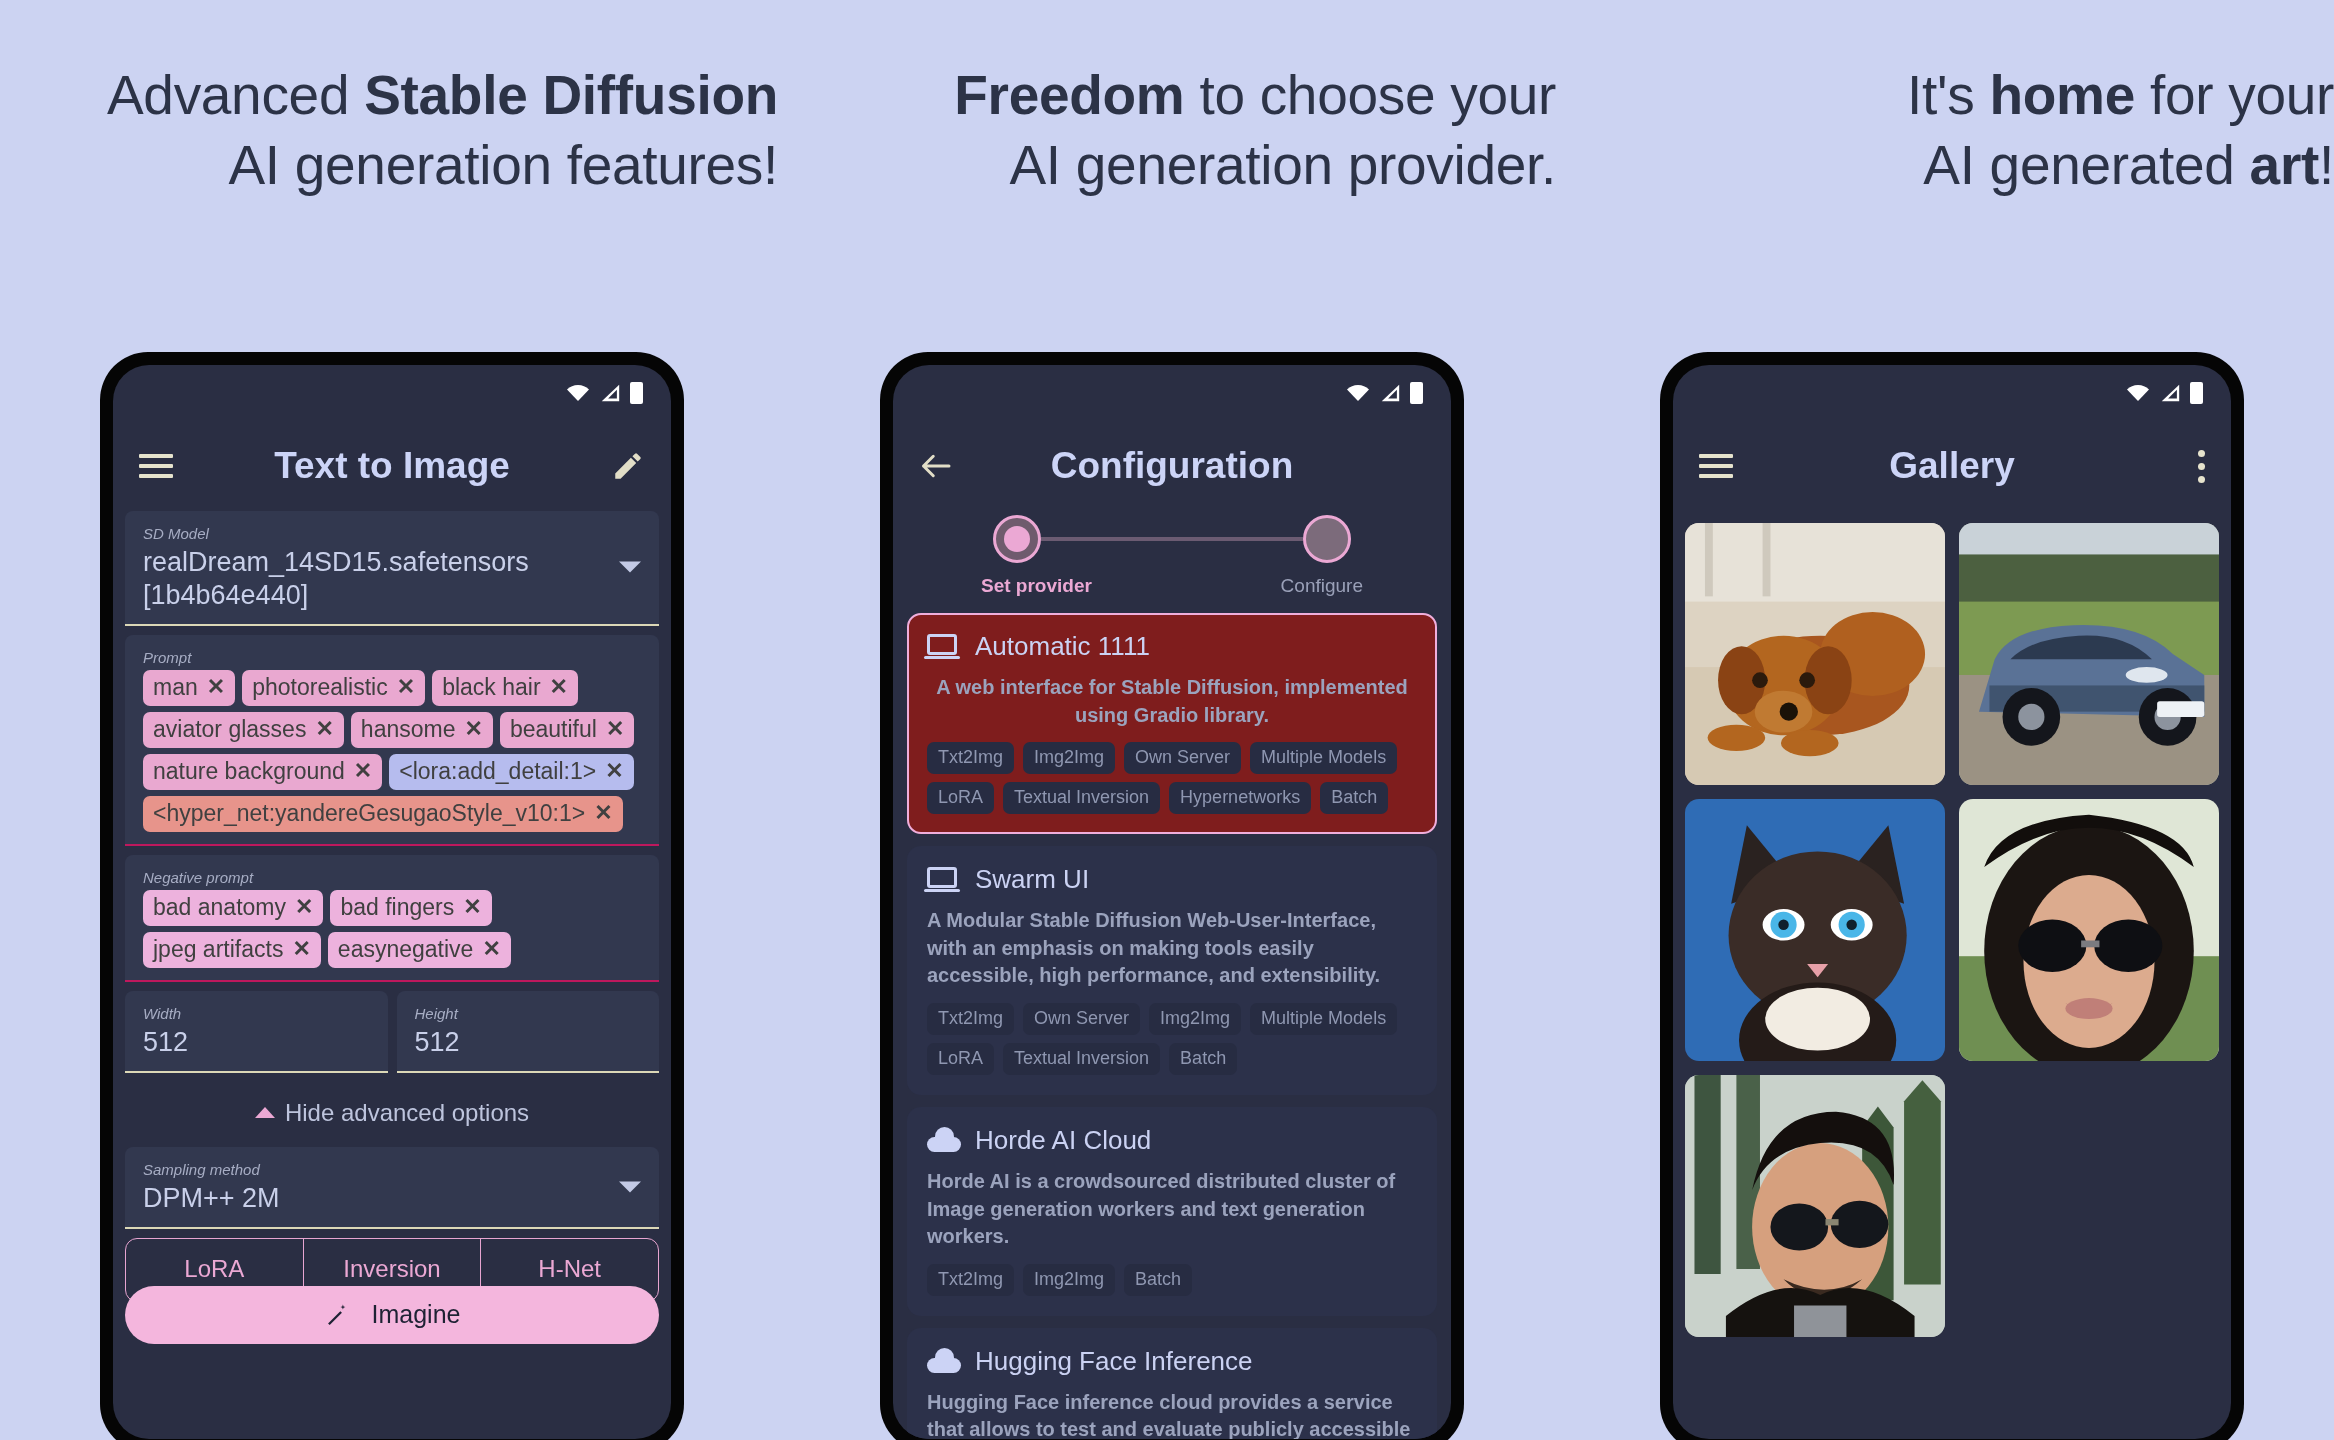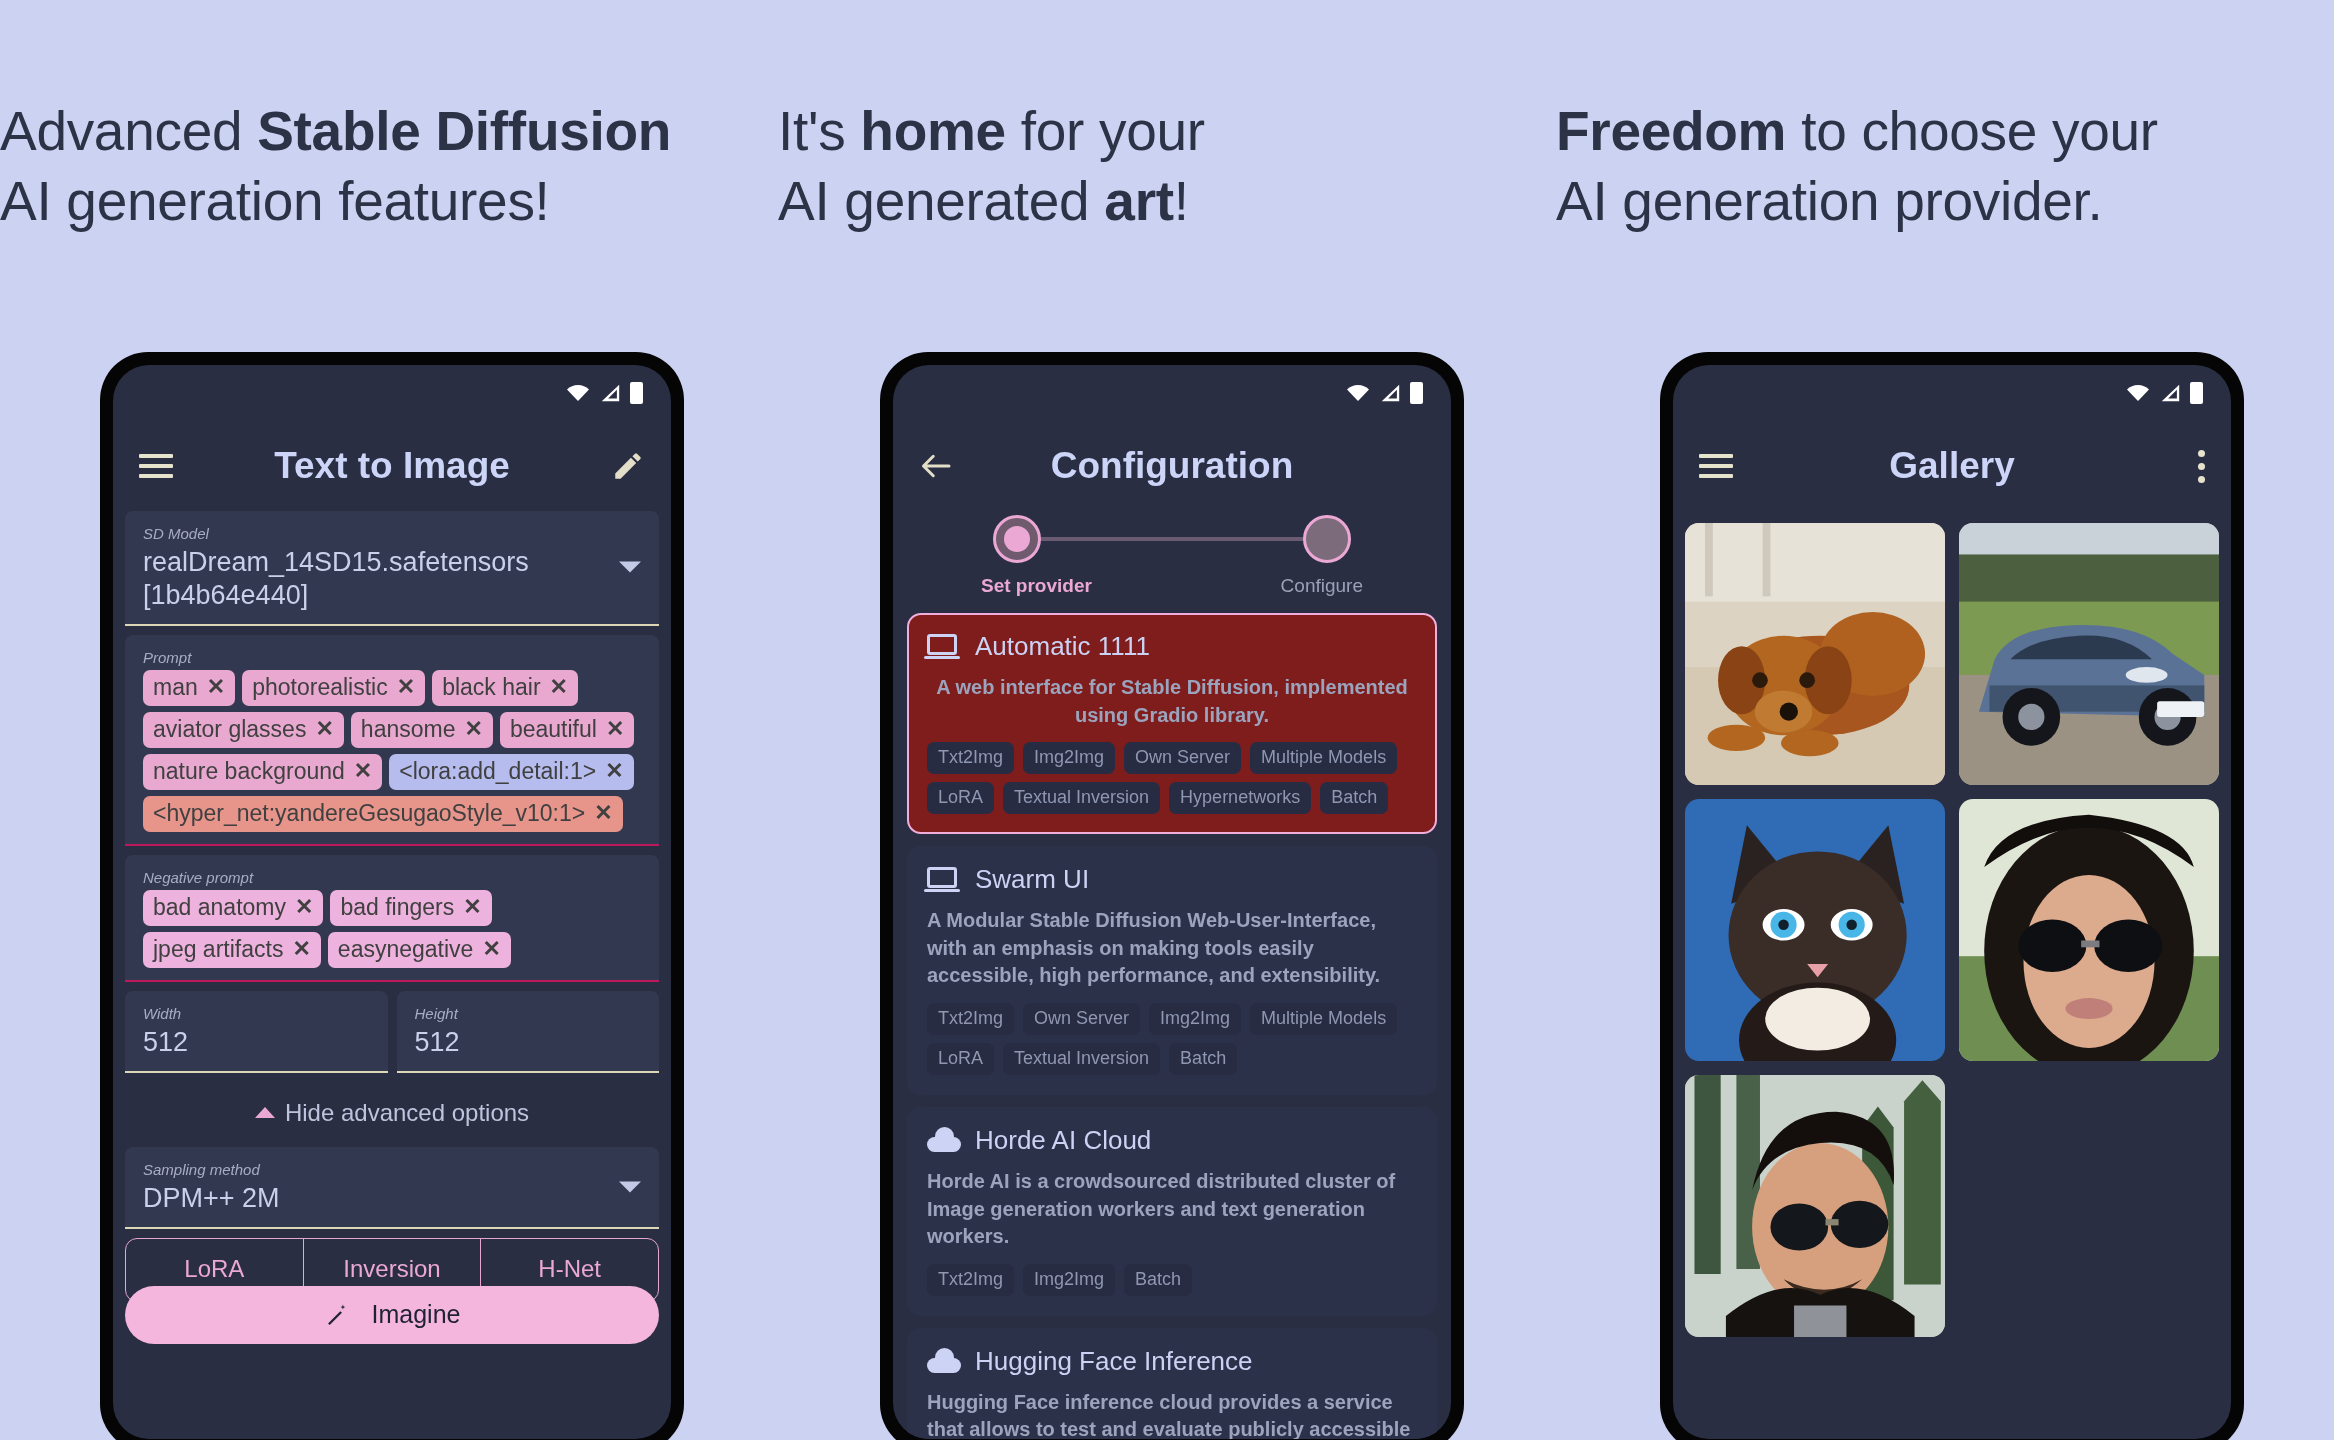--- a/index.html
+++ b/index.html
@@ -6,21 +6,21 @@
   html, body {
     width: 2334px; height: 1440px;
     background: #ccd3f2;
     font-family: "Liberation Sans", sans-serif;
     overflow: hidden;
   }
   .stage { position: relative; width: 2334px; height: 1440px; background: #ccd3f2; }
 
   
   .headlines { position: absolute; top: 0; left: 0; width: 2334px; height: 300px; display: flex; }
-  .headline-col { flex: 1 1 0; text-align: left; padding-top: 96px; }
+  .headline-col { flex: 1 1 0; text-align: right; padding-top: 60px; }
   .headline {
     font-size: 55px;
     line-height: 1.28;
     color: #2c3347;
     font-weight: 400;
     letter-spacing: -0.3px;
   }
   .headline b { font-weight: 700; }
 
   
@@ -157,28 +157,28 @@
 
   <div class="headlines">
     <div class="headline-col">
       <div class="headline">
         <span>Advanced </span><b>Stable Diffusion</b><br>
         <span>AI generation features!</span>
       </div>
     </div>
     <div class="headline-col">
       <div class="headline">
-        <span>It's </span><b>home</b><span> for your</span><br>
-        <span>AI generated </span><b>art</b><span>!</span>
+        <b>Freedom</b><span> to choose your</span><br>
+        <span>AI generation provider.</span>
       </div>
     </div>
     <div class="headline-col">
       <div class="headline">
-        <b>Freedom</b><span> to choose your</span><br>
-        <span>AI generation provider.</span>
+        <span>It's </span><b>home</b><span> for your</span><br>
+        <span>AI generated </span><b>art</b><span>!</span>
       </div>
     </div>
   </div>
 
   <div class="phone phone-1">
     <div class="screen">
 
       <div class="statusbar">
         <svg class="ic-wifi" viewBox="0 0 24 24">
             <path fill="#fff" d="M12 20 1 8.5A15.5 15.5 0 0 1 23 8.5Z"></path>

